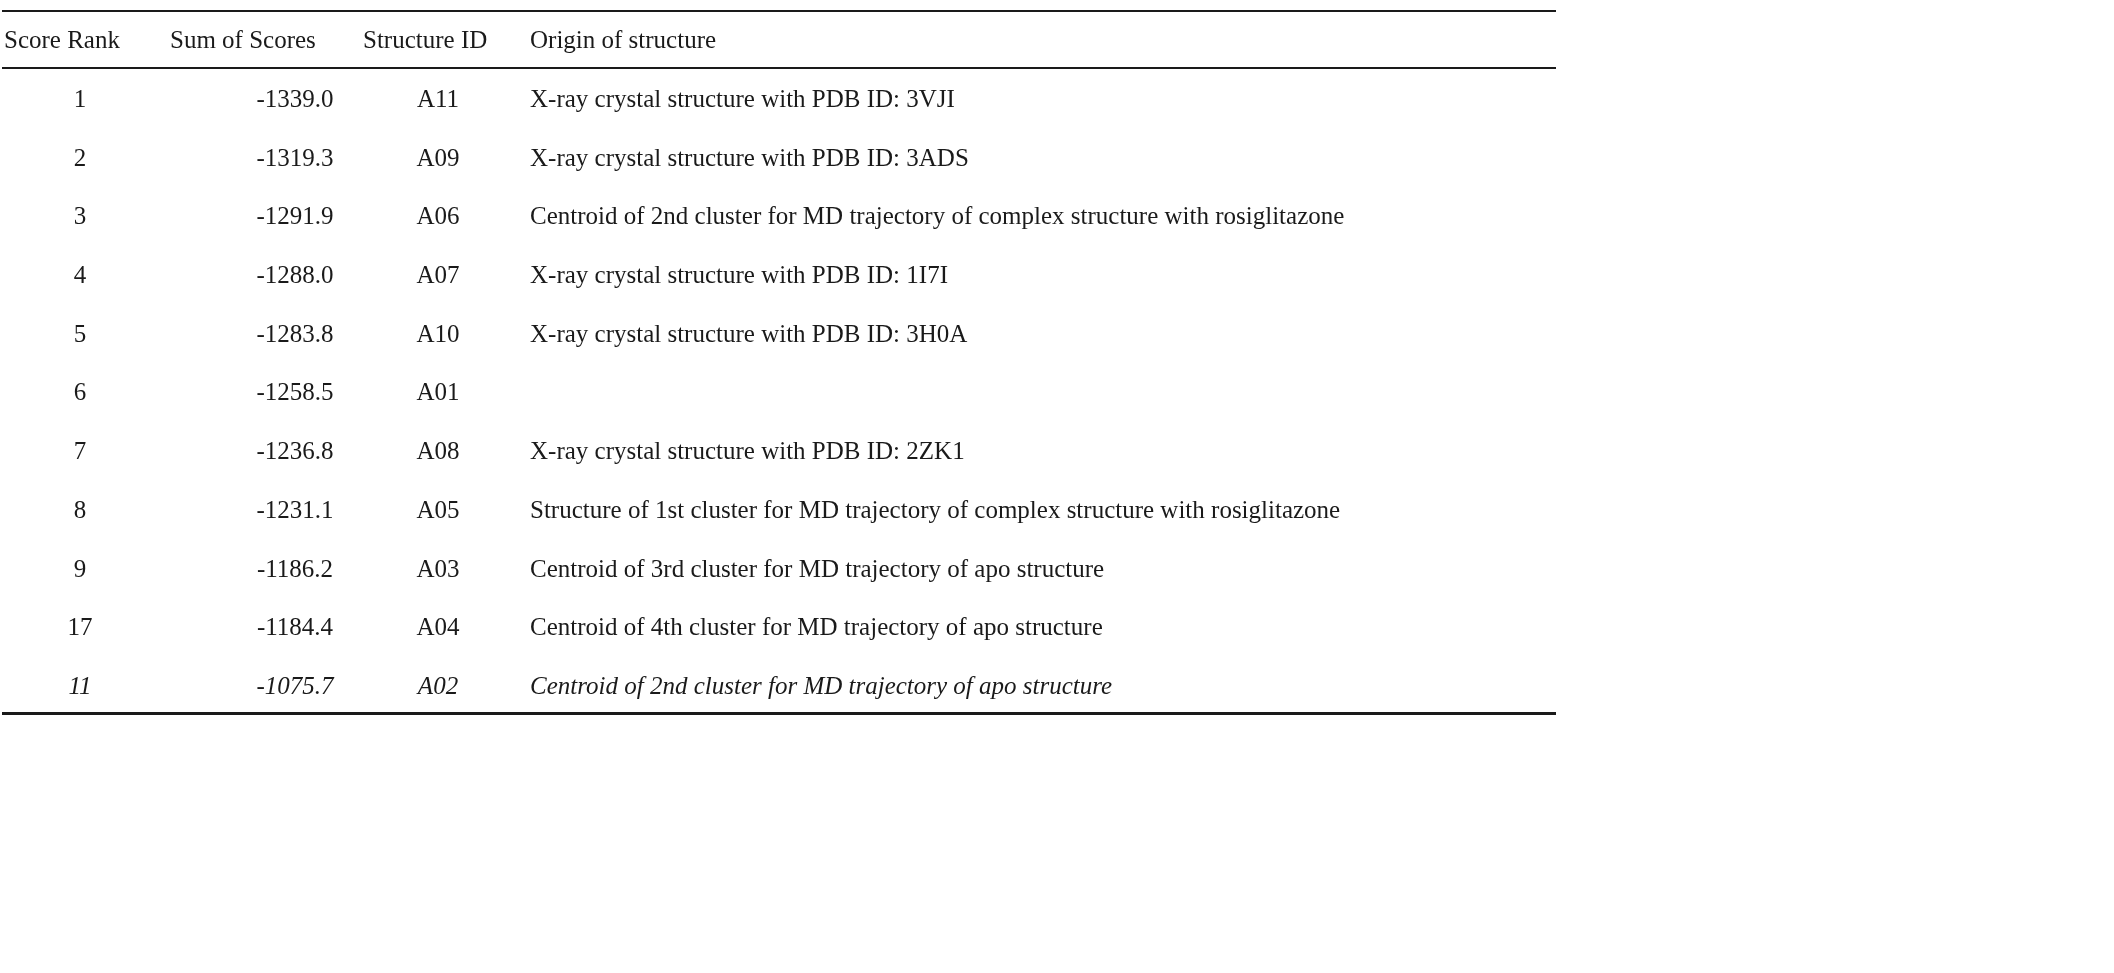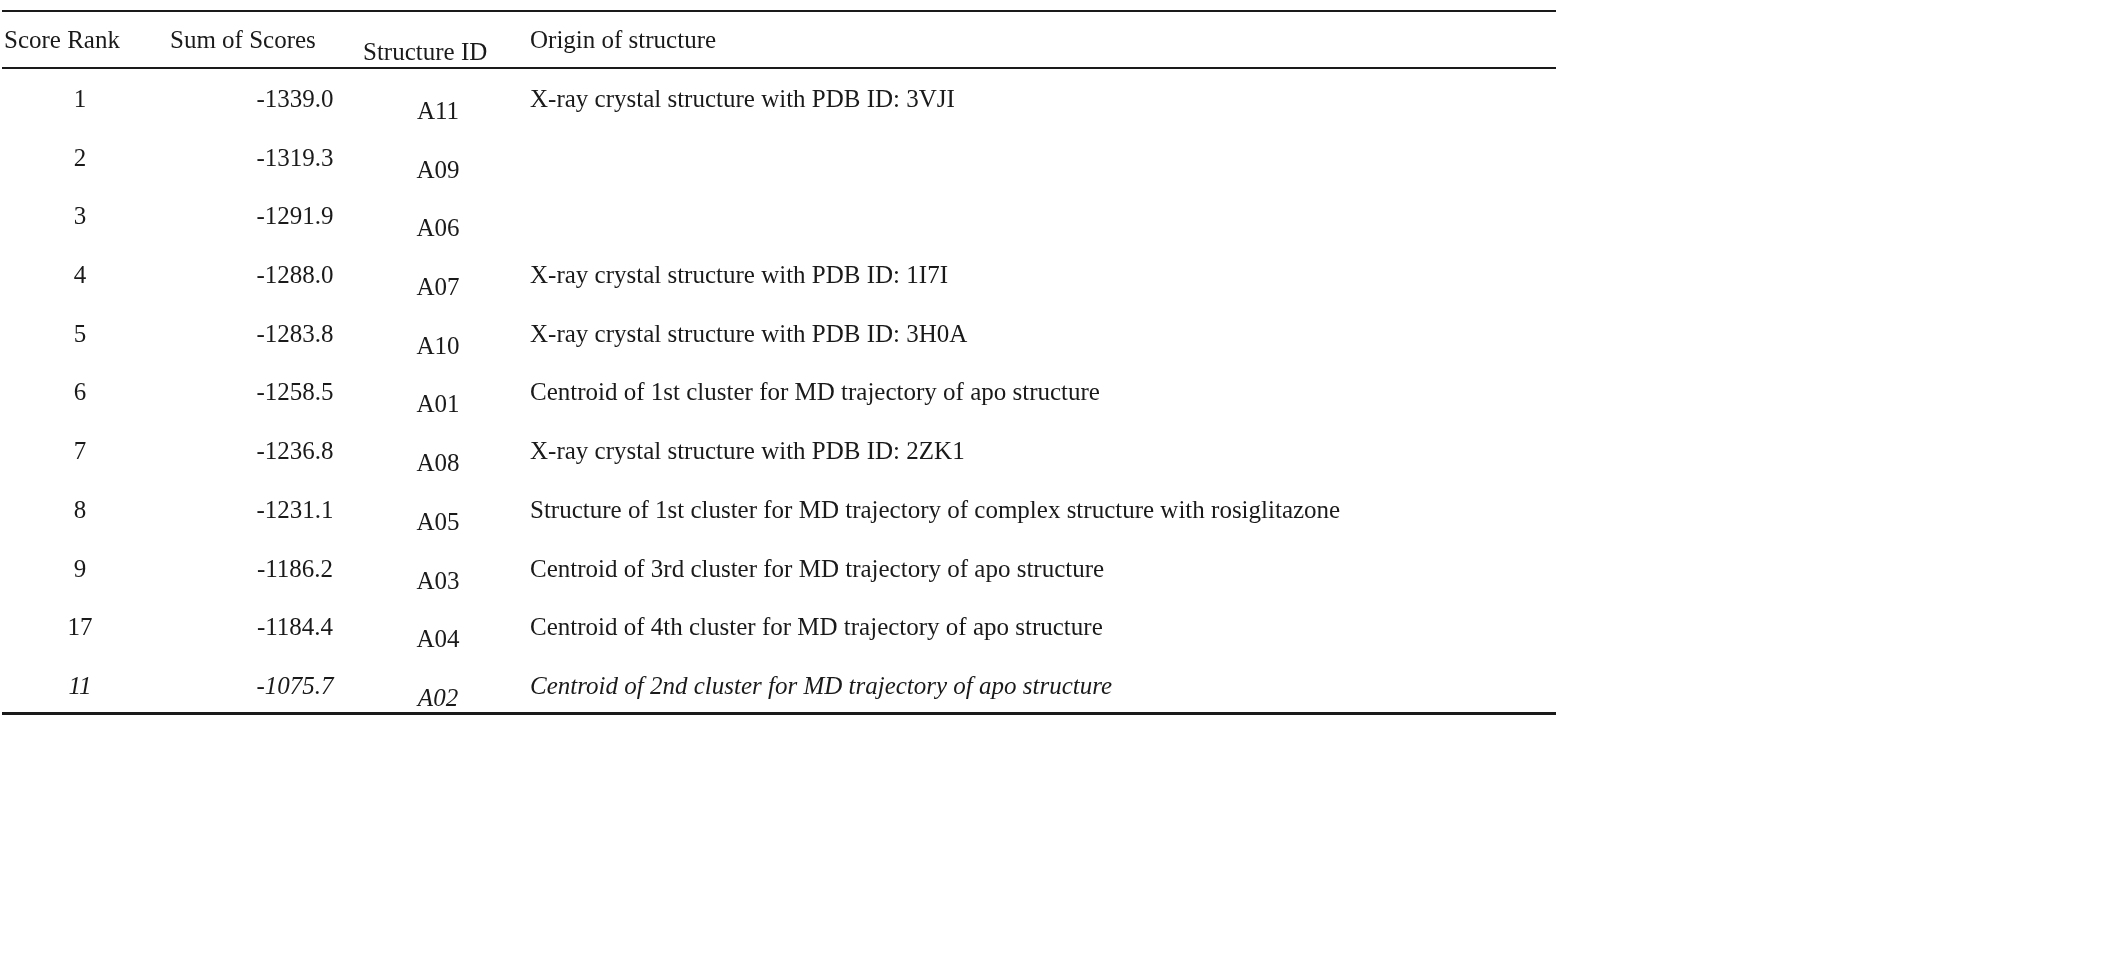--- a/index.html
+++ b/index.html
@@ -6,21 +6,21 @@
   body { width: 1560px; height: 720px; position: relative; overflow: hidden;
          font-family: "Liberation Serif", "DejaVu Serif", serif; color: #1a1a1a; }
   .rule { position: absolute; left: 2px; width: 1554px; background: #1a1a1a; }
   .rule.top { top: 10px; height: 2px; }
   .rule.mid { top: 67px; height: 2px; }
   .rule.bot { top: 712px; height: 3px; }
   .row { position: absolute; left: 0; width: 1560px; height: 54px; }
   .cell { position: absolute; top: 0; line-height: 58px; font-size: 25px; white-space: nowrap; }
   .c-rank { left: 0; width: 160px; text-align: center; }
   .c-sum { left: 245px; width: 100px; text-align: center; }
-  .c-id { left: 383px; width: 110px; text-align: center; margin-top: 12px; }
+  .c-id { left: 383px; width: 110px; text-align: center; }
   .c-origin { left: 530px; text-align: center; }
   .hdr .cell { font-size: 25px; }
   .hdr .c-rank { left: 4px; width: auto; text-align: left; }
   .hdr .c-sum { left: 170px; width: auto; text-align: left; }
   .hdr .c-id { left: 363px; width: auto; text-align: left; }
 </style>
 </head>
 <body>
 
 <div class="rule top"></div>
@@ -38,43 +38,44 @@
   <div class="row" style="top:70px;">
     <span class="cell c-rank">1</span>
     <span class="cell c-sum">-1339.0</span>
     <span class="cell c-id">A11</span>
     <span class="cell c-origin">X-ray crystal structure with PDB ID: 3VJI</span>
   </div>
   <div class="row" style="top:129px;">
     <span class="cell c-rank">2</span>
     <span class="cell c-sum">-1319.3</span>
     <span class="cell c-id">A09</span>
+    <span class="cell c-origin">X-ray crystal structure with PDB ID: 3ADS</span>
   </div>
   <div class="row" style="top:187px;">
     <span class="cell c-rank">3</span>
     <span class="cell c-sum">-1291.9</span>
     <span class="cell c-id">A06</span>
+    <span class="cell c-origin">Centroid of 2nd cluster for MD trajectory of complex structure with rosiglitazone</span>
   </div>
   <div class="row" style="top:246px;">
     <span class="cell c-rank">4</span>
     <span class="cell c-sum">-1288.0</span>
     <span class="cell c-id">A07</span>
     <span class="cell c-origin">X-ray crystal structure with PDB ID: 1I7I</span>
   </div>
   <div class="row" style="top:305px;">
     <span class="cell c-rank">5</span>
     <span class="cell c-sum">-1283.8</span>
     <span class="cell c-id">A10</span>
     <span class="cell c-origin">X-ray crystal structure with PDB ID: 3H0A</span>
   </div>
   <div class="row" style="top:363px;">
     <span class="cell c-rank">6</span>
     <span class="cell c-sum">-1258.5</span>
     <span class="cell c-id">A01</span>
-    <span class="cell c-origin">Centroid of 1st cluster for MD trajectory of apo structure</span>
   </div>
   <div class="row" style="top:422px;">
     <span class="cell c-rank">7</span>
     <span class="cell c-sum">-1236.8</span>
     <span class="cell c-id">A08</span>
     <span class="cell c-origin">X-ray crystal structure with PDB ID: 2ZK1</span>
   </div>
   <div class="row" style="top:481px;">
     <span class="cell c-rank">8</span>
     <span class="cell c-sum">-1231.1</span>

